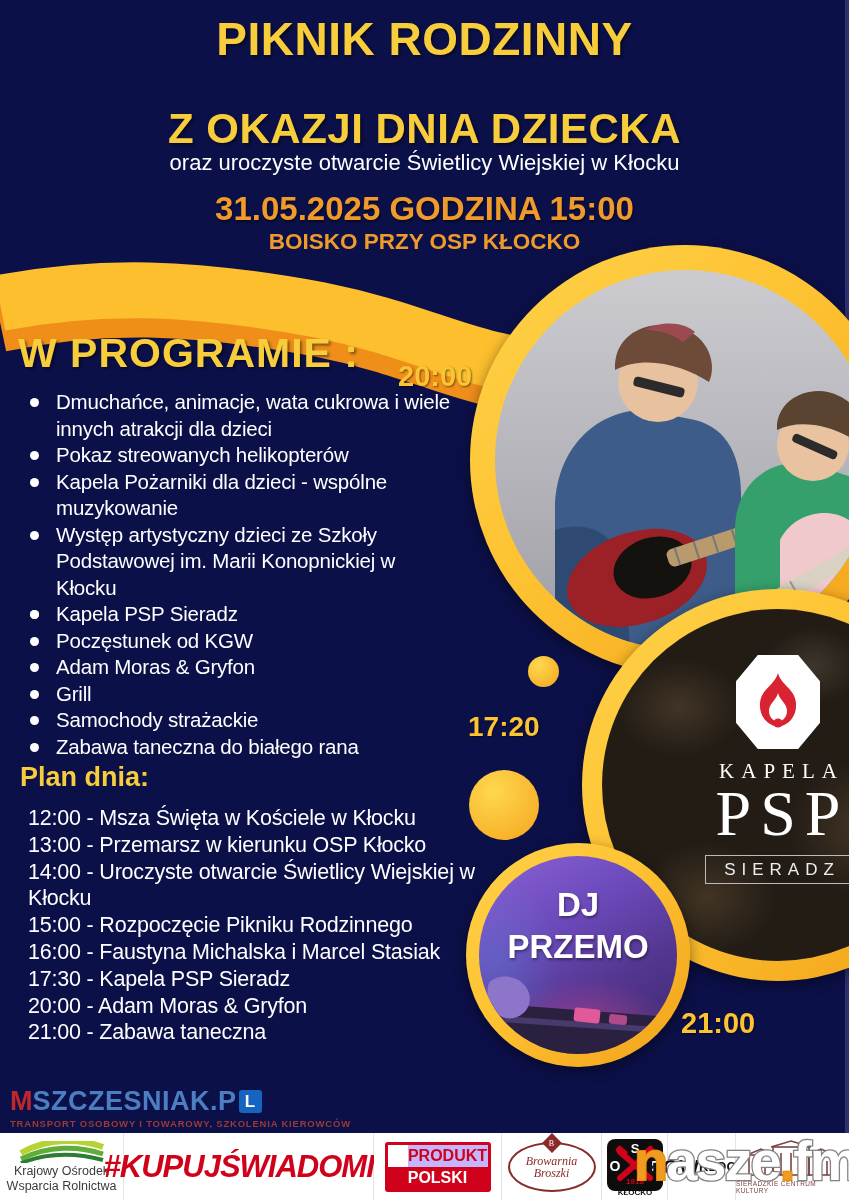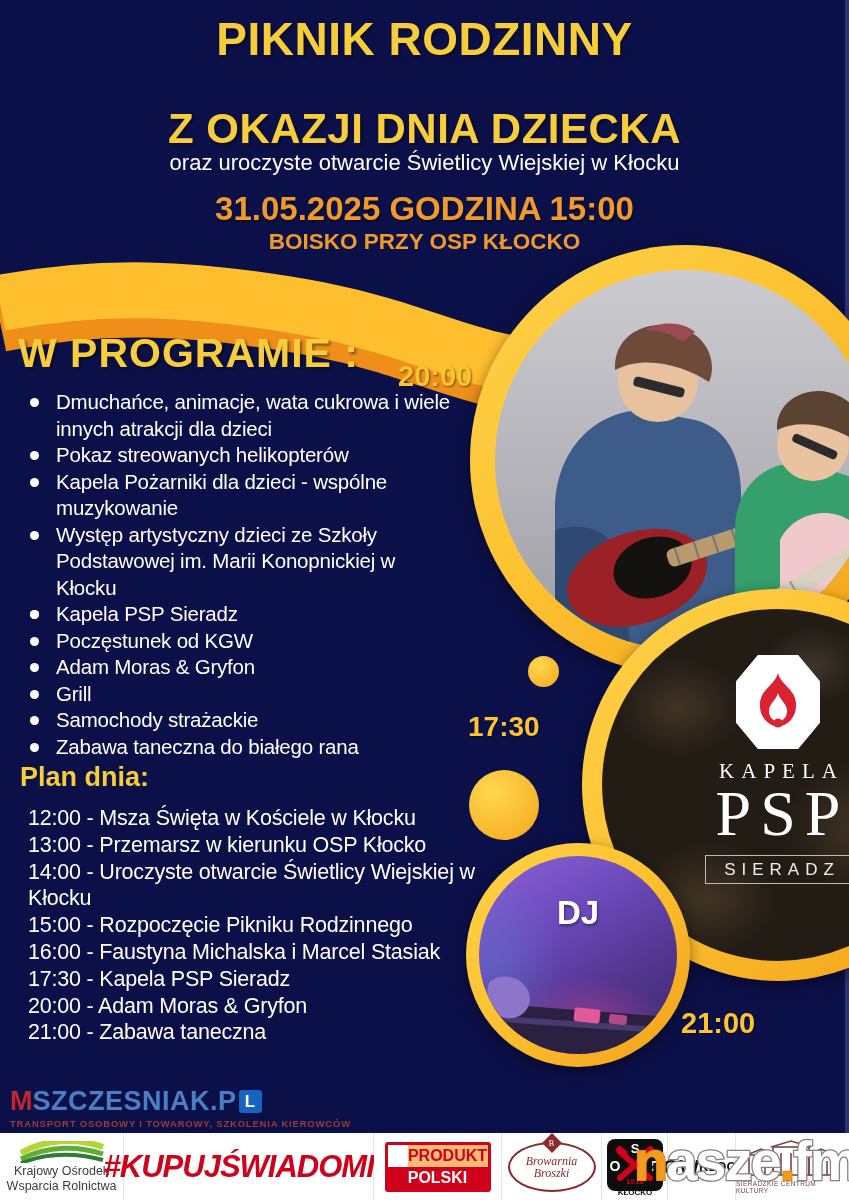--- a/index.html
+++ b/index.html
@@ -60,21 +60,21 @@
        clip-path:polygon(26% 0,74% 0,100% 28%,100% 72%,74% 100%,26% 100%,0 72%,0 28%);
        display:flex;align-items:center;justify-content:center;}
   .kapela-name{margin-top:10px;color:#fff;font-family:"Liberation Serif",serif;font-size:21px;
                letter-spacing:7px;text-indent:7px;}
   .kapela-psp{margin-top:-4px;color:#fff;font-family:"Liberation Serif",serif;font-size:64px;
               letter-spacing:9px;text-indent:9px;line-height:1.05;}
   .kapela-city{margin-top:8px;color:#eee;font-family:"Liberation Sans",sans-serif;font-size:17px;
                letter-spacing:6px;text-indent:6px;border:1px solid #bbb;padding:4px 10px 3px 12px;}
   
   .dj-txt{position:absolute;left:0;top:30px;width:100%;text-align:center;color:#fff;
-          font-weight:bold;z-index:2;text-shadow:1px 2px 3px rgba(0,0,0,.4);margin-top:8px;}
+          font-weight:bold;z-index:2;text-shadow:1px 2px 3px rgba(0,0,0,.4);}
   .dj-l1{font-size:33px;}
   .dj-l2{font-size:33px;margin-top:4px;}
   .deck{position:absolute;bottom:0;left:0;width:100%;height:46%;z-index:1;}
   
   .msz{left:10px;top:1086px;z-index:5;}
   .msz-row{display:flex;align-items:center;}
   .msz-m{color:#c0272d;font-size:27px;font-weight:900;}
   .msz-rest{color:#4b7ec2;font-size:27px;font-weight:900;letter-spacing:.5px;}
   .lplate{width:23px;height:23px;margin-left:2px;background:#1565c0;border-radius:3px;color:#fff;
           font-size:17px;font-weight:bold;display:flex;align-items:center;justify-content:center;}
@@ -82,21 +82,21 @@
   
   .footer{left:0;top:1133px;width:849px;height:67px;background:#fff;display:flex;align-items:center;z-index:6;}
   .tile{height:100%;display:flex;align-items:center;justify-content:center;border-right:1px solid #e4e4e4;
         box-sizing:border-box;background:#fff;}
   .kowr{width:124px;flex-direction:column;}
   .kowr-txt{color:#3c3c3c;font-size:12.5px;line-height:14px;text-align:center;margin-top:1px;}
   .hash{width:250px;color:#d0021b;font-size:31px;font-weight:900;letter-spacing:-1px;
         font-style:italic;text-align:center;}
   .pp{width:128px;}
   .ppbox{width:100px;border:3px solid #d0021b;border-radius:3px;overflow:hidden;text-align:center;}
-  .pp-top{background:#fdba74;color:#d0021b;font-size:16px;font-weight:900;padding:2px 0;margin-left:20px;}
+  .pp-top{background:#c4b5fd;color:#d0021b;font-size:16px;font-weight:900;padding:2px 0;margin-left:20px;}
   .pp-bot{background:#d0021b;color:#fff;font-size:16px;font-weight:900;padding:2px 0;}
   .brow{width:100px;flex-direction:column;position:relative;}
   .brow-oval{width:84px;height:46px;border:2px solid #8a2a2a;border-radius:50%;display:flex;
              flex-direction:column;align-items:center;justify-content:center;}
   .brow-mono{position:absolute;top:3px;width:14px;height:14px;background:#8a2a2a;transform:rotate(45deg);
              display:flex;align-items:center;justify-content:center;}
   .brow-mono span{transform:rotate(-45deg);color:#fff;font-size:8px;font-family:"Liberation Serif",serif;}
   .brow-t{color:#8a2a2a;font-family:"Liberation Serif",serif;font-style:italic;font-size:12px;line-height:12px;}
   .osp{width:66px;}
   .kgw{width:68px;}
@@ -189,21 +189,21 @@
       <li><span>13:00 - Przemarsz w kierunku OSP Kłocko</span></li>
       <li><span>14:00 - Uroczyste otwarcie Świetlicy Wiejskiej w Kłocku</span></li>
       <li><span>15:00 - Rozpoczęcie Pikniku Rodzinnego</span></li>
       <li><span>16:00 - Faustyna Michalska i Marcel Stasiak</span></li>
       <li><span>17:30 - Kapela PSP Sieradz</span></li>
       <li><span>20:00 - Adam Moras &amp; Gryfon</span></li>
       <li><span>21:00 - Zabawa taneczna</span></li>
     </ul>
 
   <div class="abs dot dot-s"></div>
-  <div class="abs tlabel l1730">17:30</div>
+  <div class="abs tlabel l1730">17:20</div>
   <div class="abs dot dot-m"></div>
 
   <div class="abs ring c-kapela">
     <div class="inner kapela-photo">
       <div class="hex">
         <svg width="54" height="62" viewBox="0 0 54 62">
           <path d="M27,2 C30,14 44,18 45,32 C46,45 38,54 27,56 C16,54 8,45 9,32 C10,18 24,14 27,2 Z" fill="#d92332"></path>
           <path d="M27,22 C29,30 36,32 36,40 C36,47 31,50 27,51 C23,50 18,47 18,40 C18,32 25,30 27,22 Z" fill="#ffffff"></path>
           <circle cx="27" cy="52" r="4.5" fill="#d92332"></circle>
         </svg>
@@ -218,20 +218,21 @@
     <div class="inner dj-photo">
       <svg class="deck" viewBox="0 0 198 92" preserveAspectRatio="none">
         <path d="M0,40 L198,55 L198,92 L0,92 Z" fill="#2a2040"></path>
         <path d="M0,52 L198,66 L198,72 L0,58 Z" fill="#493a6e"></path>
         <rect x="95" y="46" width="26" height="14" rx="3" fill="#e05a9a" transform="rotate(6 108 53)"></rect>
         <rect x="130" y="52" width="18" height="10" rx="3" fill="#b04a8a" transform="rotate(6 139 57)"></rect>
         <path d="M10,20 C20,10 40,12 48,26 C56,40 46,56 30,56 C16,56 4,36 10,20 Z" fill="#8d76c9"></path>
       </svg>
       <div class="dj-txt">
         <div class="dj-l1">DJ</div>
+        <div class="dj-l2">PRZEMO</div>
       </div>
     </div>
   </div>
 
   <div class="abs tlabel l2100">21:00</div>
 
   <div class="abs msz">
     <div class="msz-row">
       <span class="msz-m">M</span>
         <span class="msz-rest">SZCZESNIAK.P</span>

